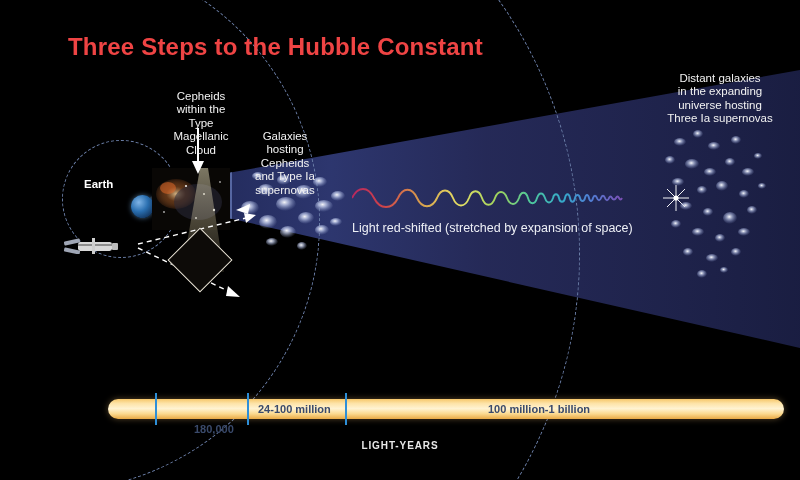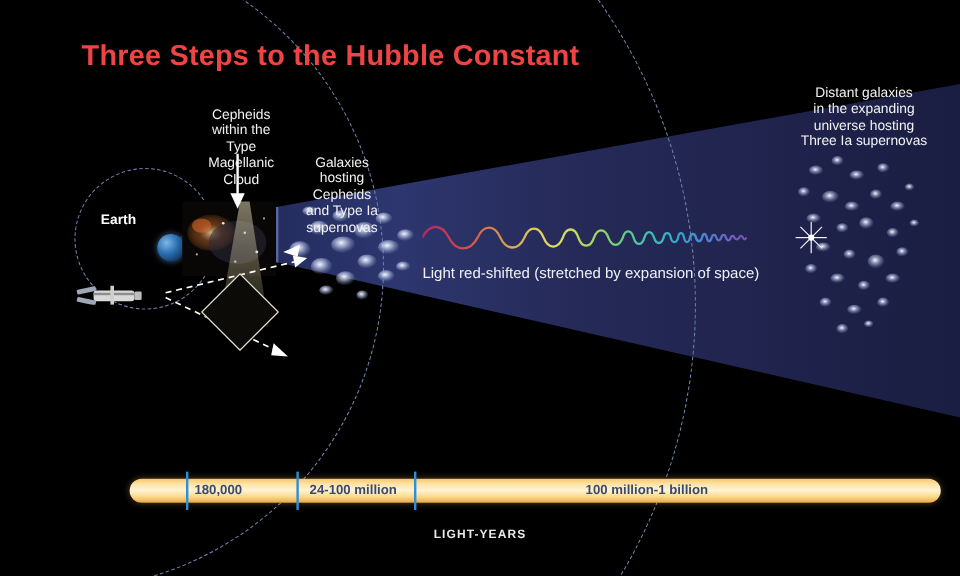--- a/index.html
+++ b/index.html
@@ -260,19 +260,19 @@
     <div>Three Ia supernovas</div>
   </div>
 
   <div id="rs-cap">Light red-shifted (stretched by expansion of space)</div>
 
   <div id="bar"></div>
   <div class="tick" style="left:155px;"></div>
   <div class="tick" style="left:247px;"></div>
   <div class="tick" style="left:345px;"></div>
 
-  <div class="blabel" style="left:162px;">180,000</div>
+  <div class="blabel" style="left:194px;margin-top:20px;">180,000</div>
   <div class="blabel" style="left:258px;">24-100 million</div>
   <div class="blabel" style="left:488px;text-align:right;">100 million-1 billion</div>
 
   <div id="ly">LIGHT-YEARS</div>
 
 </div>
 
 </body></html>

